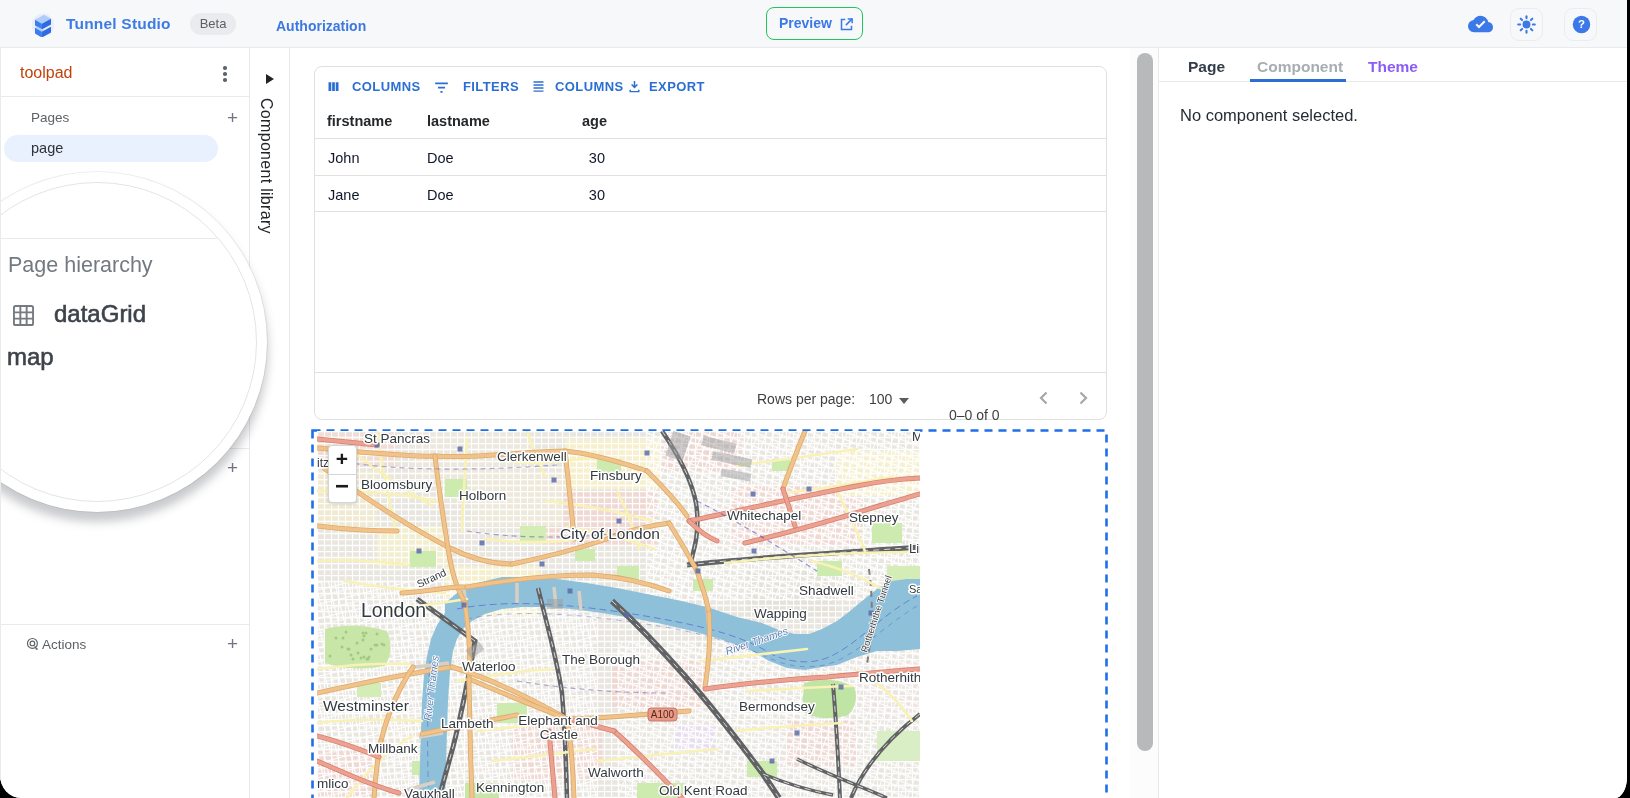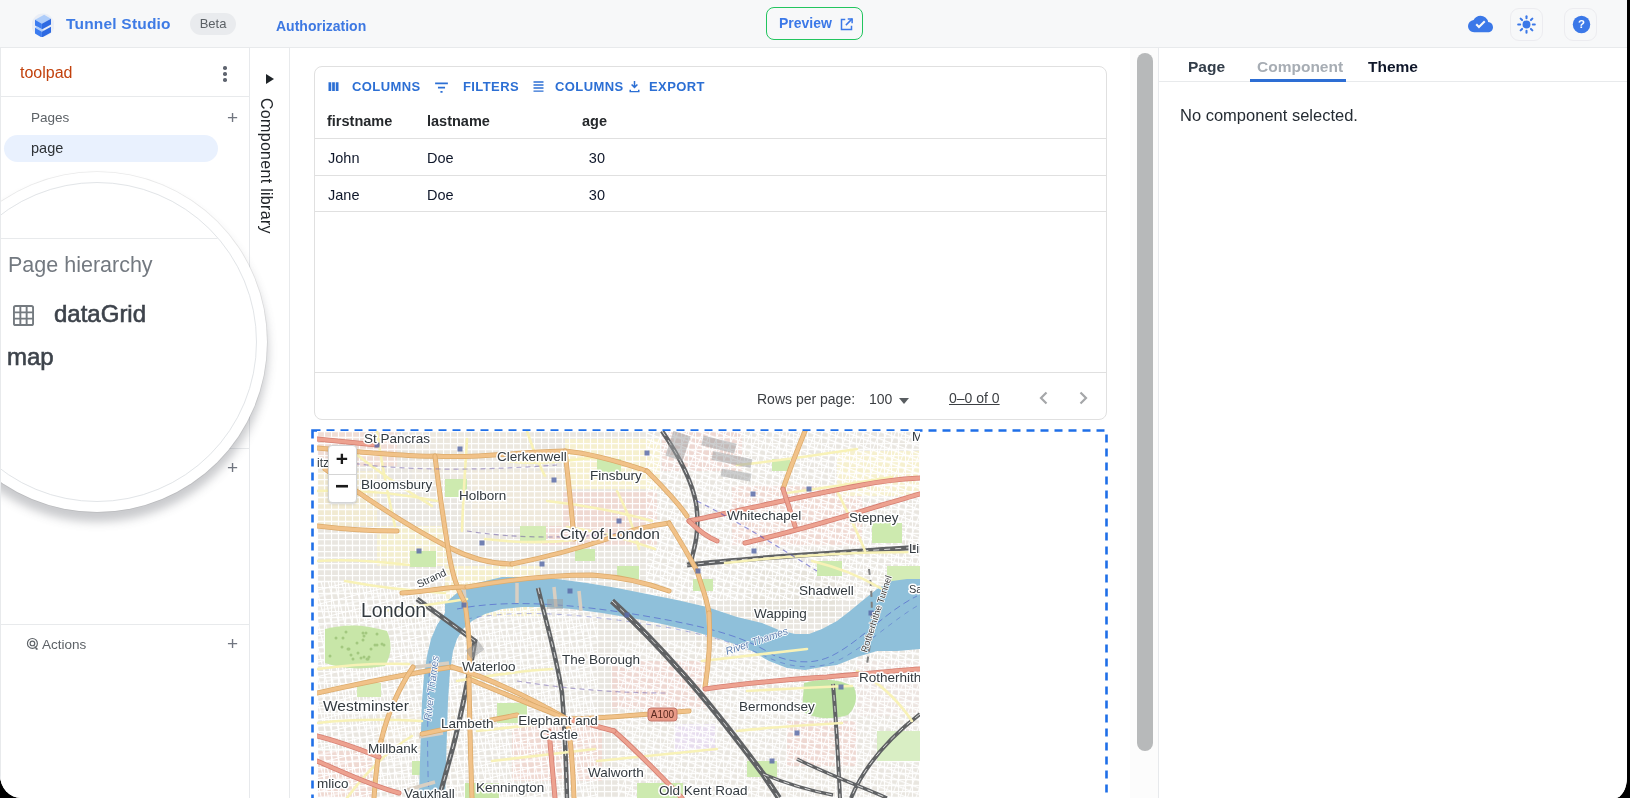--- a/index.html
+++ b/index.html
@@ -207,21 +207,21 @@
     <div class="gcell" style="left:112px; top:109.5px;">Doe</div>
     <div class="gcell" style="left:240px; top:109.5px; width:50px; text-align:right;">30</div>
     <div class="gline" style="top:144px;"></div>
     <div class="gline" style="top:305px;"></div>
     <div id="gfoot">
       <span style="position:absolute;left:442px;top:19px;">Rows per page:</span>
       <span style="position:absolute;left:554px;top:19px;">100</span>
       <svg width="10" height="6" viewBox="0 0 10 6" style="position:absolute;left:584px;top:26px;">
           <path d="M0 0 H10 L5 6 Z" fill="#595d61"></path>
         </svg>
-      <span style="position:absolute;left:634px;top:18px;text-decoration:underline;">0–0 of 0</span>
+      <span style="position:absolute;left:634px;top:35px;">0–0 of 0</span>
       <svg width="9" height="14" viewBox="0 0 9 14" style="position:absolute;left:724px;top:19px;" fill="none" stroke="#a5a7a9" stroke-width="2.2">
           <path d="M7.5 1.5 L2 7 L7.5 12.5"></path>
         </svg>
       <svg width="9" height="14" viewBox="0 0 9 14" style="position:absolute;left:764px;top:19px;" fill="none" stroke="#a5a7a9" stroke-width="2.2">
           <path d="M1.5 1.5 L7 7 L1.5 12.5"></path>
         </svg>
     </div>
   </div>
 
   <svg id="mapsel" width="797" height="375">
@@ -515,18 +515,18 @@
   </div>
 
   <div id="gutter">
       <div id="thumb"></div>
     </div>
 
   <div id="rpanel">
     <div id="rtabs">
       <span class="rtab" style="left:29px; color:#323d49;">Page</span>
       <span class="rtab" style="left:98px; color:#a7adb4;">Component</span>
-      <span class="rtab" style="left:209px; color:#0f172a;">Theme</span>
+      <span class="rtab" style="left:209px; color:#8b5cf6;">Theme</span>
       <div id="runder"></div>
     </div>
     <div id="rmsg">No component selected.</div>
   </div>
 </div>
 
 </body></html>

